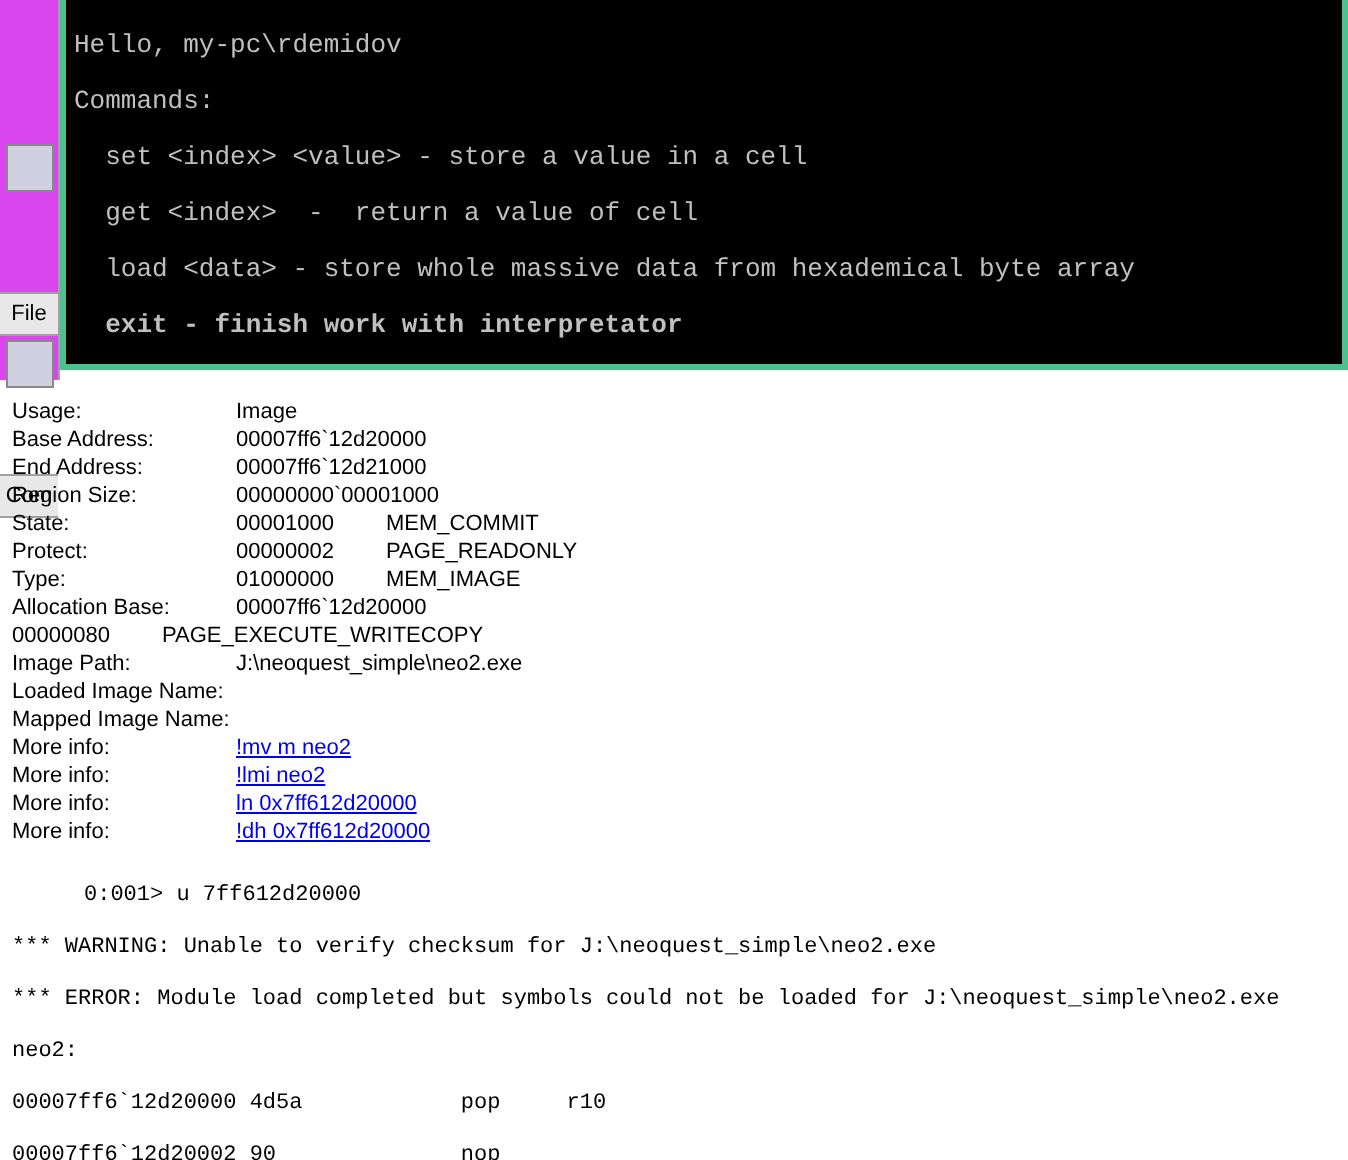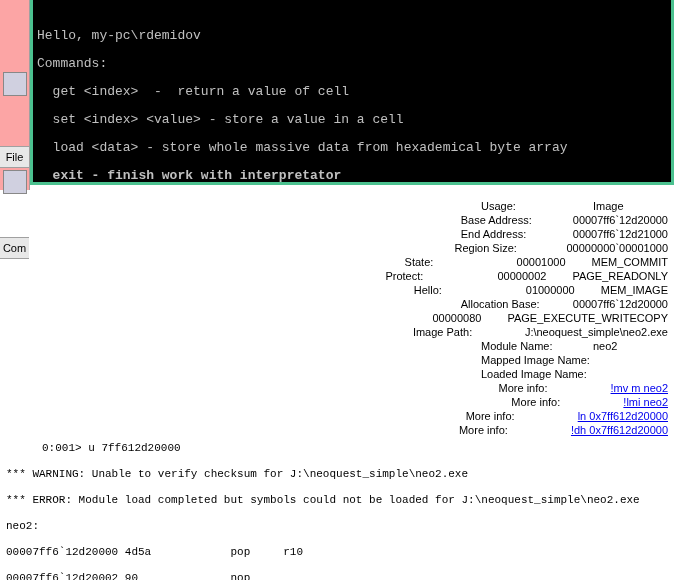--- a/index.html
+++ b/index.html
@@ -11,21 +11,21 @@
     font-size: 11px;
     overflow: hidden;
     position: relative;
   }
   .left-sidebar {
     position: absolute;
     left: 0;
     top: 0;
     width: 30px;
     height: 190px;
-    background: #fca5a5;
+    background: #d946ef;
     border-right: 1px solid #a0a0a0;
     font-size: 11px;
   }
   .sidebar-icon {
     width: 24px;
     height: 24px;
     margin: 2px auto;
     background: #d0d0e0;
     border: 1px solid #888;
   }
@@ -62,21 +62,21 @@
     position: absolute;
     left: 0;
     top: 195px;
     right: 0;
     font-family: Tahoma, sans-serif;
     font-size: 11px;
     line-height: 14px;
     padding: 4px 6px;
     color: #000;
   }
-  .info-row { display: flex; justify-content: flex-end; }
+  .info-row { display: flex; }
   .info-label { width: 112px; flex-shrink: 0; }
   .info-val1 { min-width: 75px; }
   .info-link { color: #0000ee; text-decoration: underline; cursor: pointer; }
   .disasm {
     position: absolute;
     left: 0;
     top: 425px;
     right: 0;
     font-family: Tahoma, "Courier New", monospace;
     font-size: 11px;
@@ -91,24 +91,24 @@
 
 <div class="left-sidebar">
   <div style="height:70px;"></div>
   <div class="sidebar-icon"></div>
   <div class="sidebar-tab file">File</div>
   <div class="sidebar-icon"></div>
   <div class="sidebar-tab com">Com</div>
 </div>
 
 <div class="console">
-<span style="display: block; margin-top: 13px;">Hello, my-pc\rdemidov</span>
+<span style="display: block;">Hello, my-pc\rdemidov</span>
 <span style="display: block;">Commands:</span>
+<span style="display: block;">  set &lt;index&gt; &lt;value&gt; - store a value in a cell</span>
 <span style="display: block;">  get &lt;index&gt;  -  return a value of cell</span>
-<span style="display: block;">  set &lt;index&gt; &lt;value&gt; - store a value in a cell</span>
 <span style="display: block;">  load &lt;data&gt; - store whole massive data from hexademical byte array</span>
 <span style="display: block; font-weight: bold;">  exit - finish work with interpretator</span>
 <span style="display: block;"></span>
 
 
 
 
 
 
 </div>
@@ -139,50 +139,45 @@
         <span class="info-label">State:</span>
         <span class="info-val1">00001000</span>
         <span>MEM_COMMIT</span>
       </div>
       <div class="info-row">
         <span class="info-label">Protect:</span>
         <span class="info-val1">00000002</span>
         <span>PAGE_READONLY</span>
       </div>
       <div class="info-row">
-        <span class="info-label">Hello:</span>
+        <span class="info-label">Type:</span>
         <span class="info-val1">01000000</span>
         <span>MEM_IMAGE</span>
       </div>
       <div class="info-row">
         <span class="info-label">Allocation Base:</span>
         <span class="info-val1">00007ff6`12d20000</span>
         <span></span>
       </div>
       <div class="info-row">
         <span class="info-val1">00000080</span>
         <span>PAGE_EXECUTE_WRITECOPY</span>
       </div>
       <div class="info-row">
         <span class="info-label">Image Path:</span>
         <span class="info-val1">J:\neoquest_simple\neo2.exe</span>
         <span></span>
       </div>
       <div class="info-row">
-        <span class="info-label">Module Name:</span>
-        <span class="info-val1">neo2</span>
+        <span class="info-label">Loaded Image Name:</span>
+        <span class="info-val1"></span>
         <span></span>
       </div>
       <div class="info-row">
         <span class="info-label">Mapped Image Name:</span>
-        <span class="info-val1"></span>
-        <span></span>
-      </div>
-      <div class="info-row">
-        <span class="info-label">Loaded Image Name:</span>
         <span class="info-val1"></span>
         <span></span>
       </div>
     </div>
   <div id="info-links">
       <div class="info-row">
         <span class="info-label">More info:</span>
         <span class="info-link">!mv m neo2</span>
       </div>
       <div class="info-row">

